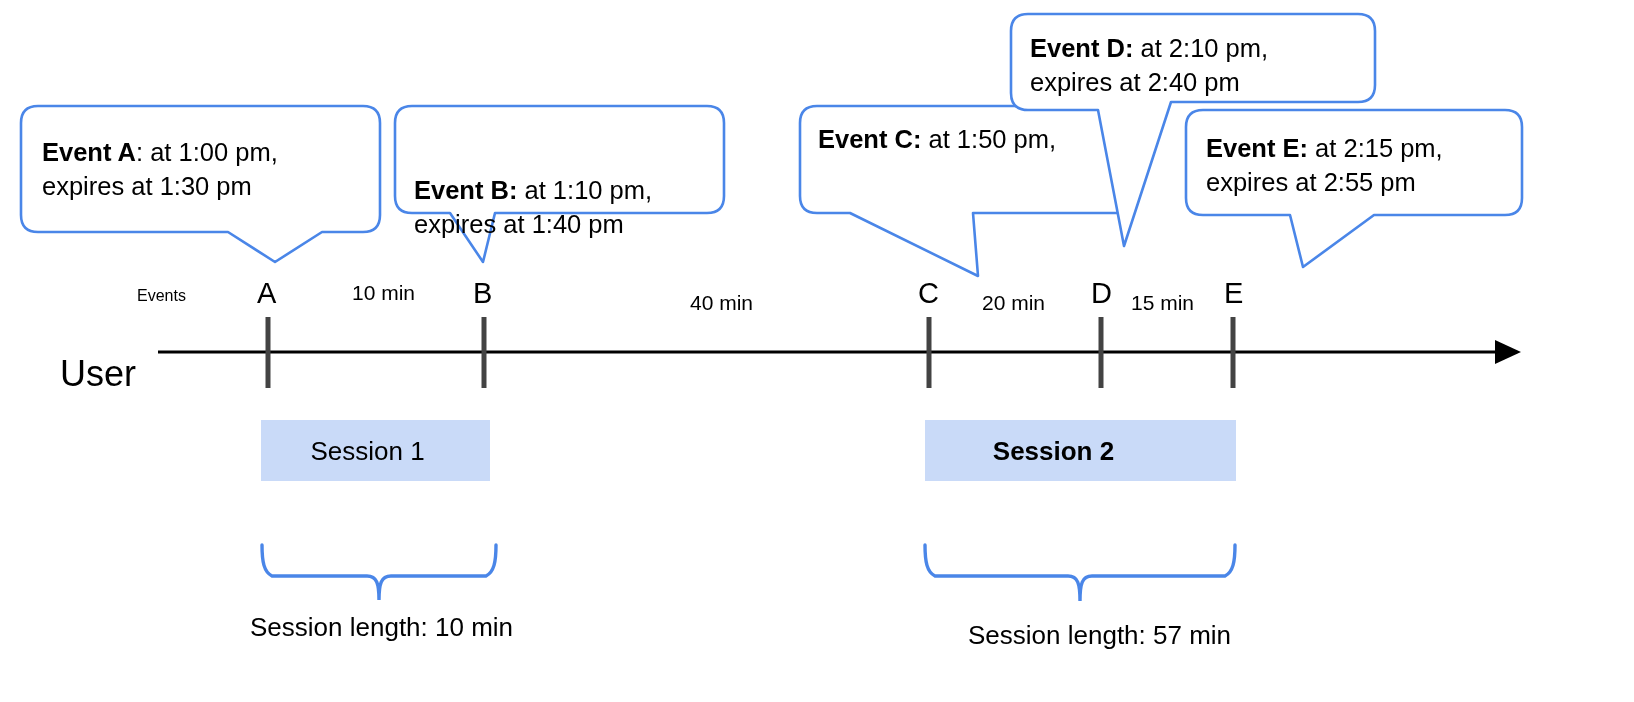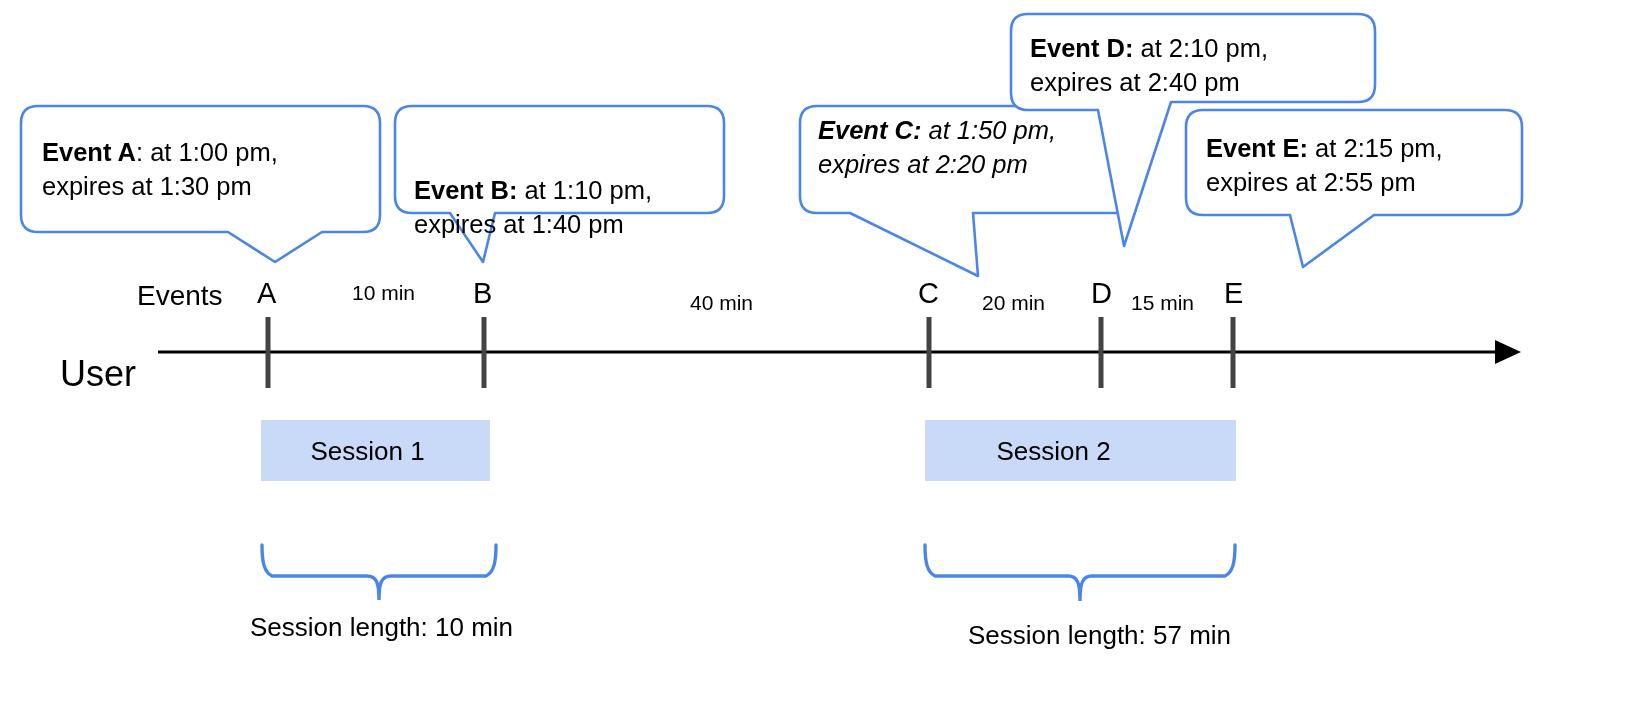--- a/index.html
+++ b/index.html
@@ -43,21 +43,21 @@
   .lbl {
     position: absolute;
     white-space: nowrap;
   }
   .lbl-user {
     font-size: 36px;
     line-height: 40px;
     margin-top: 19px;
   }
   .lbl-events {
-    font-size: 28px;
+    font-size: 16px;
     line-height: 30px;
   }
   .lbl-event-letter {
     font-size: 29px;
     line-height: 32px;
   }
   .lbl-interval {
     font-size: 21px;
     line-height: 24px;
   }
@@ -124,23 +124,22 @@
   <div class="callout-text" style="left:42px; top:135px;">
     <div><b>Event A</b><span>: at 1:00 pm,</span></div>
     <div>expires at 1:30 pm</div>
   </div>
 
   <div class="callout-text" style="left:414px; top:129px;margin-top:44px;">
     <div><b>Event B:</b><span> at 1:10 pm,</span></div>
     <div>expires at 1:40 pm</div>
   </div>
 
-  <div class="callout-text" style="left:818px; top:113px;font-style:italic;">
+  <div class="callout-text" style="left:818px; top:122px;">
     <div><b>Event C:</b><span> at 1:50 pm,</span></div>
-    <div>expires at 2:20 pm</div>
   </div>
 
   <div class="callout-text" style="left:1030px; top:31px;">
     <div><b>Event D:</b><span> at 2:10 pm,</span></div>
     <div>expires at 2:40 pm</div>
   </div>
 
   <div class="callout-text" style="left:1206px; top:131px;">
     <div><b>Event E:</b><span> at 2:15 pm,</span></div>
     <div>expires at 2:55 pm</div>
@@ -155,18 +154,18 @@
   <div class="lbl lbl-event-letter" style="left:918px; top:277px;">C</div>
   <div class="lbl lbl-event-letter" style="left:1091px; top:277px;">D</div>
   <div class="lbl lbl-event-letter" style="left:1224px; top:277px;">E</div>
 
   <div class="lbl lbl-interval" style="left:352px; top:281px;">10 min</div>
   <div class="lbl lbl-interval" style="left:690px; top:291px;">40 min</div>
   <div class="lbl lbl-interval" style="left:982px; top:291px;">20 min</div>
   <div class="lbl lbl-interval" style="left:1131px; top:291px;">15 min</div>
 
   <div class="lbl lbl-session" style="left:261px; top:436px; width:213px;">Session 1</div>
-  <div class="lbl lbl-session" style="left:925px; top:436px; width:257px;">Session 2</div>
+  <div class="lbl lbl-session" style="left:925px; top:436px; width:257px;font-weight:bold;">Session 2</div>
 
   <div class="lbl lbl-caption" style="left:250px; top:612px;">Session length: 10 min</div>
   <div class="lbl lbl-caption" style="left:968px; top:620px;">Session length: 57 min</div>
 
 </div>
 
 </body></html>

